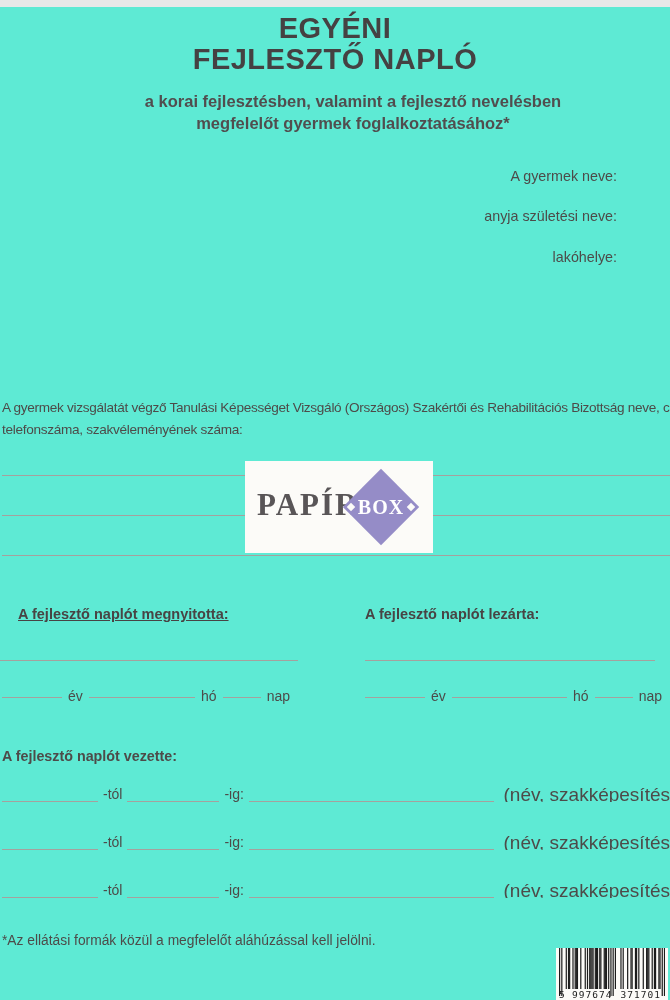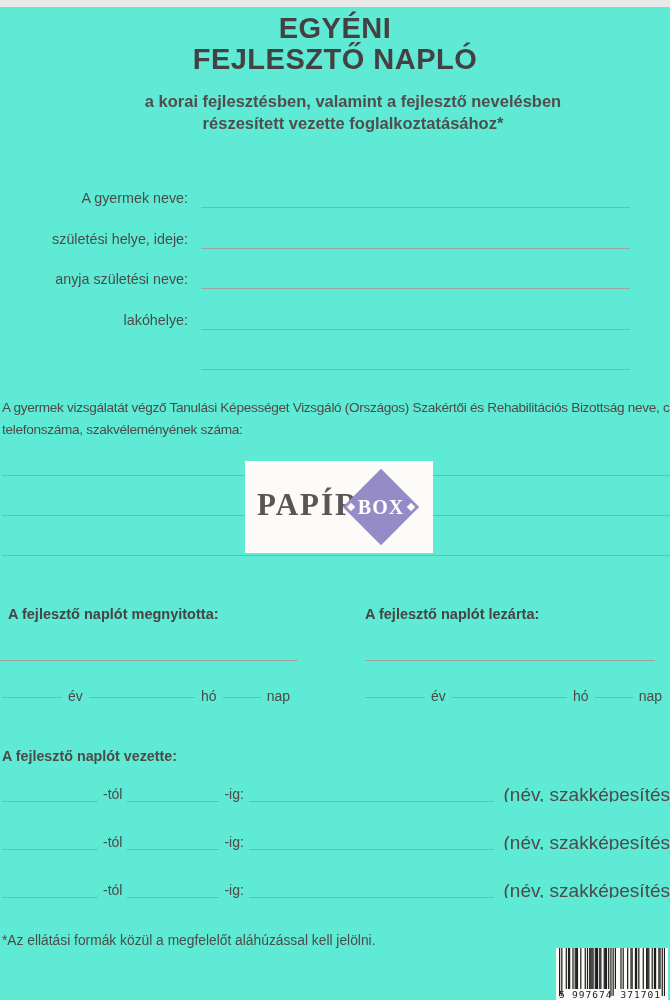--- a/index.html
+++ b/index.html
@@ -9,21 +9,21 @@
     background:#5eead4;overflow:hidden;
     font-family:"Liberation Sans",sans-serif;color:#4c4a48;
   }
   
   .header{position:absolute;top:6px;left:0;width:100%;text-align:center;}
   .title-line{font-size:29px;font-weight:700;color:#454142;line-height:31px;letter-spacing:.5px;}
   .subtitle{margin-top:15px;}
   .subtitle-line{font-size:16.5px;font-weight:700;color:#514d4e;line-height:22px;padding-left:36px;}
   
   .fields{position:absolute;top:161px;left:0;width:630px;}
-  .field-row{display:flex;align-items:flex-end;height:40.4px;}
+  .field-row{display:flex;align-items:flex-end;height:40.4px;flex-direction:column;}
   .flabel{width:188px;text-align:right;padding-right:13px;font-size:14.3px;color:#4d4b49;padding-bottom:2px;white-space:nowrap;}
   .fline{flex:1;height:2px;border-bottom:1px solid #a5a19d;}
   
   .para{position:absolute;top:390px;left:2px;width:668px;overflow:hidden;}
   .para-line{font-size:13.6px;letter-spacing:-.3px;line-height:21.5px;color:#4d4b49;white-space:nowrap;}
   
   .rule{position:absolute;left:2px;right:0;height:0;border-top:1px solid #a5a19d;}
   .rule-1{top:468px}.rule-2{top:508px}.rule-3{top:548px}
   
   .logo{position:absolute;left:245px;top:454px;width:188px;height:92px;background:#fcfbf8;}
@@ -38,21 +38,21 @@
   .accent-left{left:6px;}
   .accent-right{right:6px;}
   .diamond-label{
     position:absolute;left:0;top:0;width:78px;height:78px;
     display:flex;align-items:center;justify-content:center;
     font-family:"Liberation Serif",serif;font-weight:700;font-size:20px;
     letter-spacing:1px;color:#ffffff;
   }
   
   .oc-label{position:absolute;top:599px;font-size:14.5px;font-weight:700;color:#484444;white-space:nowrap;}
-  .oc-label-left{left:8px;}
+  .oc-label-left{left:18px;text-decoration:underline;}
   .oc-label-right{left:365px;}
   .oc-line{position:absolute;top:653px;height:0;border-top:1px solid #a5a19d;}
   .oc-line-left{left:0;width:298px;}
   .oc-line-right{left:365px;width:290px;}
   .date-row{position:absolute;top:681px;height:17px;display:flex;align-items:center;font-size:14px;color:#4d4b49;}
   .date-row-left{left:2px;width:294px;}
   .date-row-right{left:365px;width:303px;}
   .dblank{height:2px;border-bottom:1px solid #a5a19d;}
   .db-year{width:60px;}
   .db-month{flex:1;}
@@ -85,31 +85,27 @@
 
 <div class="page">
 
   <div class="header">
     <div class="title">
       <div class="title-line">EGYÉNI</div>
       <div class="title-line">FEJLESZTŐ NAPLÓ</div>
     </div>
     <div class="subtitle">
       <div class="subtitle-line">a korai fejlesztésben, valamint a fejlesztő nevelésben</div>
-      <div class="subtitle-line">részesített vezette foglalkoztatásához*</div>
+      <div class="subtitle-line">megfelelőt gyermek foglalkoztatásához*</div>
     </div>
   </div>
 
   <div class="fields">
     <div class="field-row">
       <span class="flabel">A gyermek neve:</span>
-      <span class="fline"></span>
-    </div>
-    <div class="field-row">
-      <span class="flabel">születési helye, ideje:</span>
       <span class="fline"></span>
     </div>
     <div class="field-row">
       <span class="flabel">anyja születési neve:</span>
       <span class="fline"></span>
     </div>
     <div class="field-row">
       <span class="flabel">lakóhelye:</span>
       <span class="fline"></span>
     </div>

